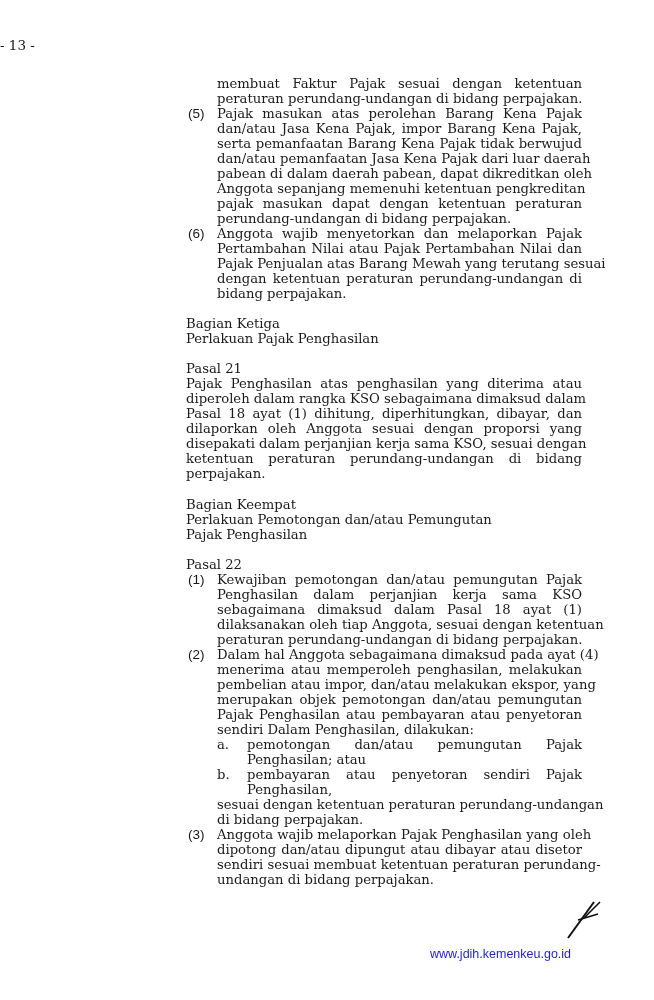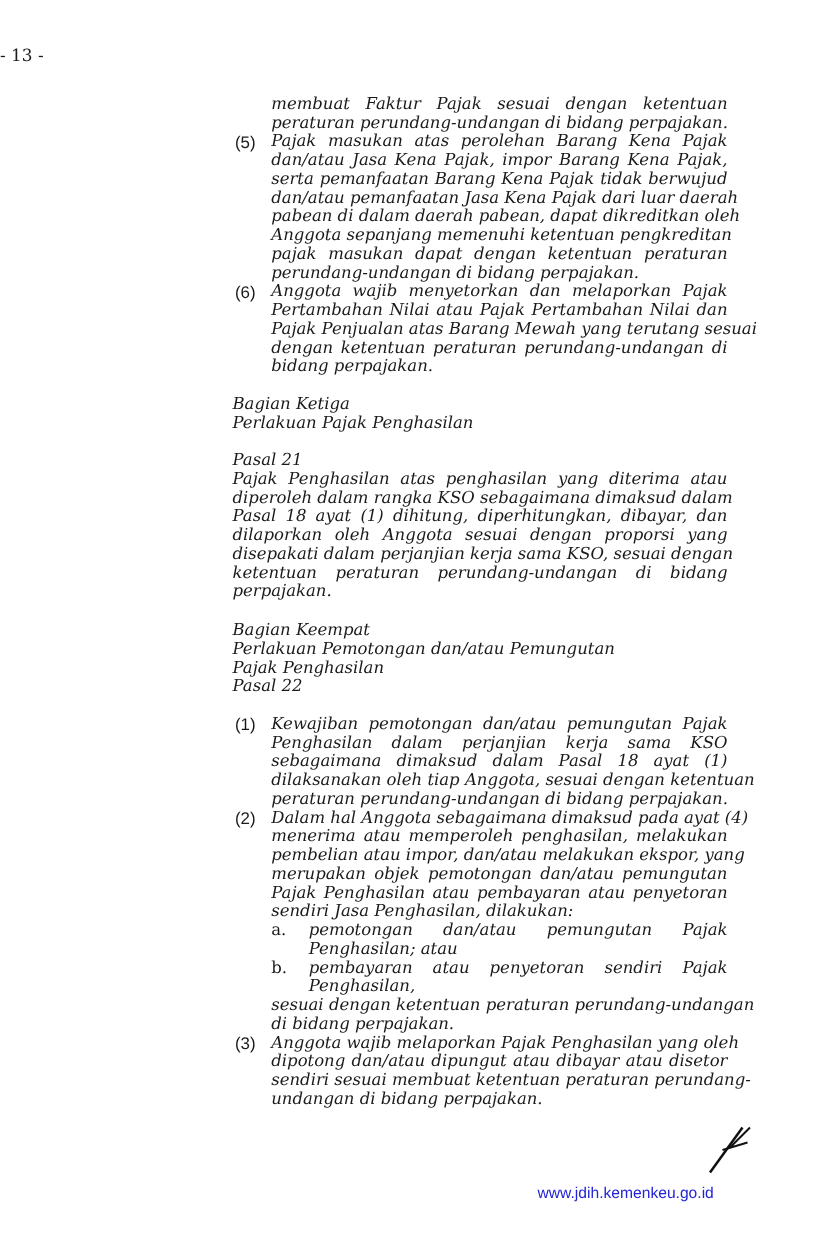--- a/index.html
+++ b/index.html
@@ -5,21 +5,21 @@
     html, body { margin: 0; padding: 0; background: #ffffff; }
     body {
       width: 654px; height: 1000px; position: relative; overflow: hidden;
       font-family: "DejaVu Serif", "Liberation Serif", serif;
       color: #1a1a1a;
     }
     .page-num {
       position: absolute; top: 37px; left: 0; width: 654px; text-align: left;
       font-size: 13.5px;
     }
-    .line { position: absolute; font-size: 13.2px; line-height: 15px; white-space: nowrap; font-style: italic; }
+    .line { position: absolute; font-size: 13.2px; line-height: 15px; white-space: nowrap; }
     .just { text-align: justify; text-align-last: justify; }
     .center { left: 186px; width: 396px; }
     .num { position: absolute; font-family: "Liberation Sans", sans-serif; font-size: 13.5px; }
     .alpha { position: absolute; font-size: 13.2px; }
     .footer-url {
       position: absolute; left: 430px; top: 947px;
       font-family: "Liberation Sans", sans-serif; font-size: 12.5px; color: #2323d6;
       text-decoration: none;
     }
     .sig { position: absolute; left: 560px; top: 898px; width: 44px; height: 42px; }
@@ -59,36 +59,36 @@
   <div class="line just" style="left:186px;width:396px;top:406px">Pasal 18 ayat (1) dihitung, diperhitungkan, dibayar, dan</div>
   <div class="line just" style="left:186px;width:396px;top:421px">dilaporkan oleh Anggota sesuai dengan proporsi yang</div>
   <div class="line just" style="left:186px;width:396px;top:436px">disepakati dalam perjanjian kerja sama KSO, sesuai dengan</div>
   <div class="line just" style="left:186px;width:396px;top:451px">ketentuan peraturan perundang-undangan di bidang</div>
   <div class="line" style="left:186px;top:466px">perpajakan.</div>
 
   <div class="line center" style="top:497px">Bagian Keempat</div>
   <div class="line center" style="top:512px">Perlakuan Pemotongan dan/atau Pemungutan</div>
   <div class="line center" style="top:527px">Pajak Penghasilan</div>
 
-  <div class="line center" style="top:542px">Pasal 22</div>
+  <div class="line center" style="top:557px">Pasal 22</div>
 
   <div class="num" style="left:188px;top:572px">(1)</div>
   <div class="line just" style="left:217px;width:365px;top:572px">Kewajiban pemotongan dan/atau pemungutan Pajak</div>
   <div class="line just" style="left:217px;width:365px;top:587px">Penghasilan dalam perjanjian kerja sama KSO</div>
   <div class="line just" style="left:217px;width:365px;top:602px">sebagaimana dimaksud dalam Pasal 18 ayat (1)</div>
   <div class="line just" style="left:217px;width:365px;top:617px">dilaksanakan oleh tiap Anggota, sesuai dengan ketentuan</div>
   <div class="line" style="left:217px;top:632px">peraturan perundang-undangan di bidang perpajakan.</div>
 
   <div class="num" style="left:188px;top:647px">(2)</div>
   <div class="line just" style="left:217px;width:365px;top:647px">Dalam hal Anggota sebagaimana dimaksud pada ayat (4)</div>
   <div class="line just" style="left:217px;width:365px;top:662px">menerima atau memperoleh penghasilan, melakukan</div>
   <div class="line just" style="left:217px;width:365px;top:677px">pembelian atau impor, dan/atau melakukan ekspor, yang</div>
   <div class="line just" style="left:217px;width:365px;top:692px">merupakan objek pemotongan dan/atau pemungutan</div>
   <div class="line just" style="left:217px;width:365px;top:707px">Pajak Penghasilan atau pembayaran atau penyetoran</div>
-  <div class="line" style="left:217px;top:722px">sendiri Jasa Penghasilan, dilakukan:</div>
+  <div class="line" style="left:217px;top:722px">sendiri Dalam Penghasilan, dilakukan:</div>
 
   <div class="alpha" style="left:217px;top:737px">a.</div>
   <div class="line just" style="left:247px;width:335px;top:737px">pemotongan dan/atau pemungutan Pajak</div>
   <div class="line" style="left:247px;top:752px">Penghasilan; atau</div>
 
   <div class="alpha" style="left:217px;top:767px">b.</div>
   <div class="line just" style="left:247px;width:335px;top:767px">pembayaran atau penyetoran sendiri Pajak</div>
   <div class="line" style="left:247px;top:782px">Penghasilan,</div>
 
   <div class="line just" style="left:217px;width:365px;top:797px">sesuai dengan ketentuan peraturan perundang-undangan</div>

